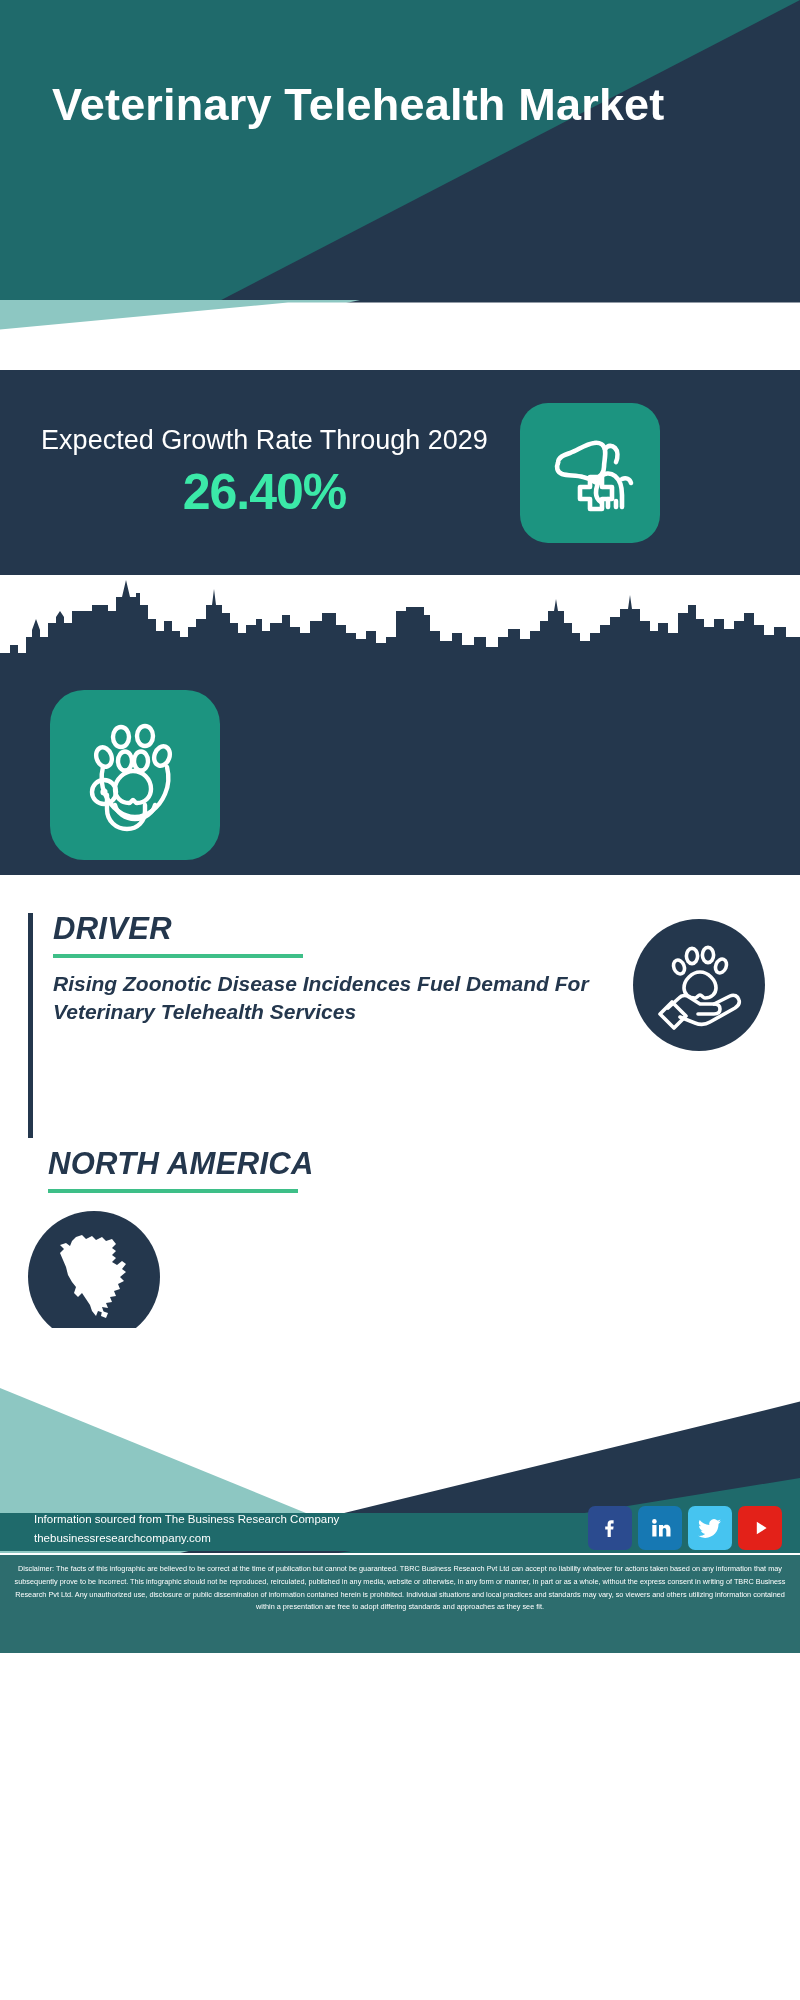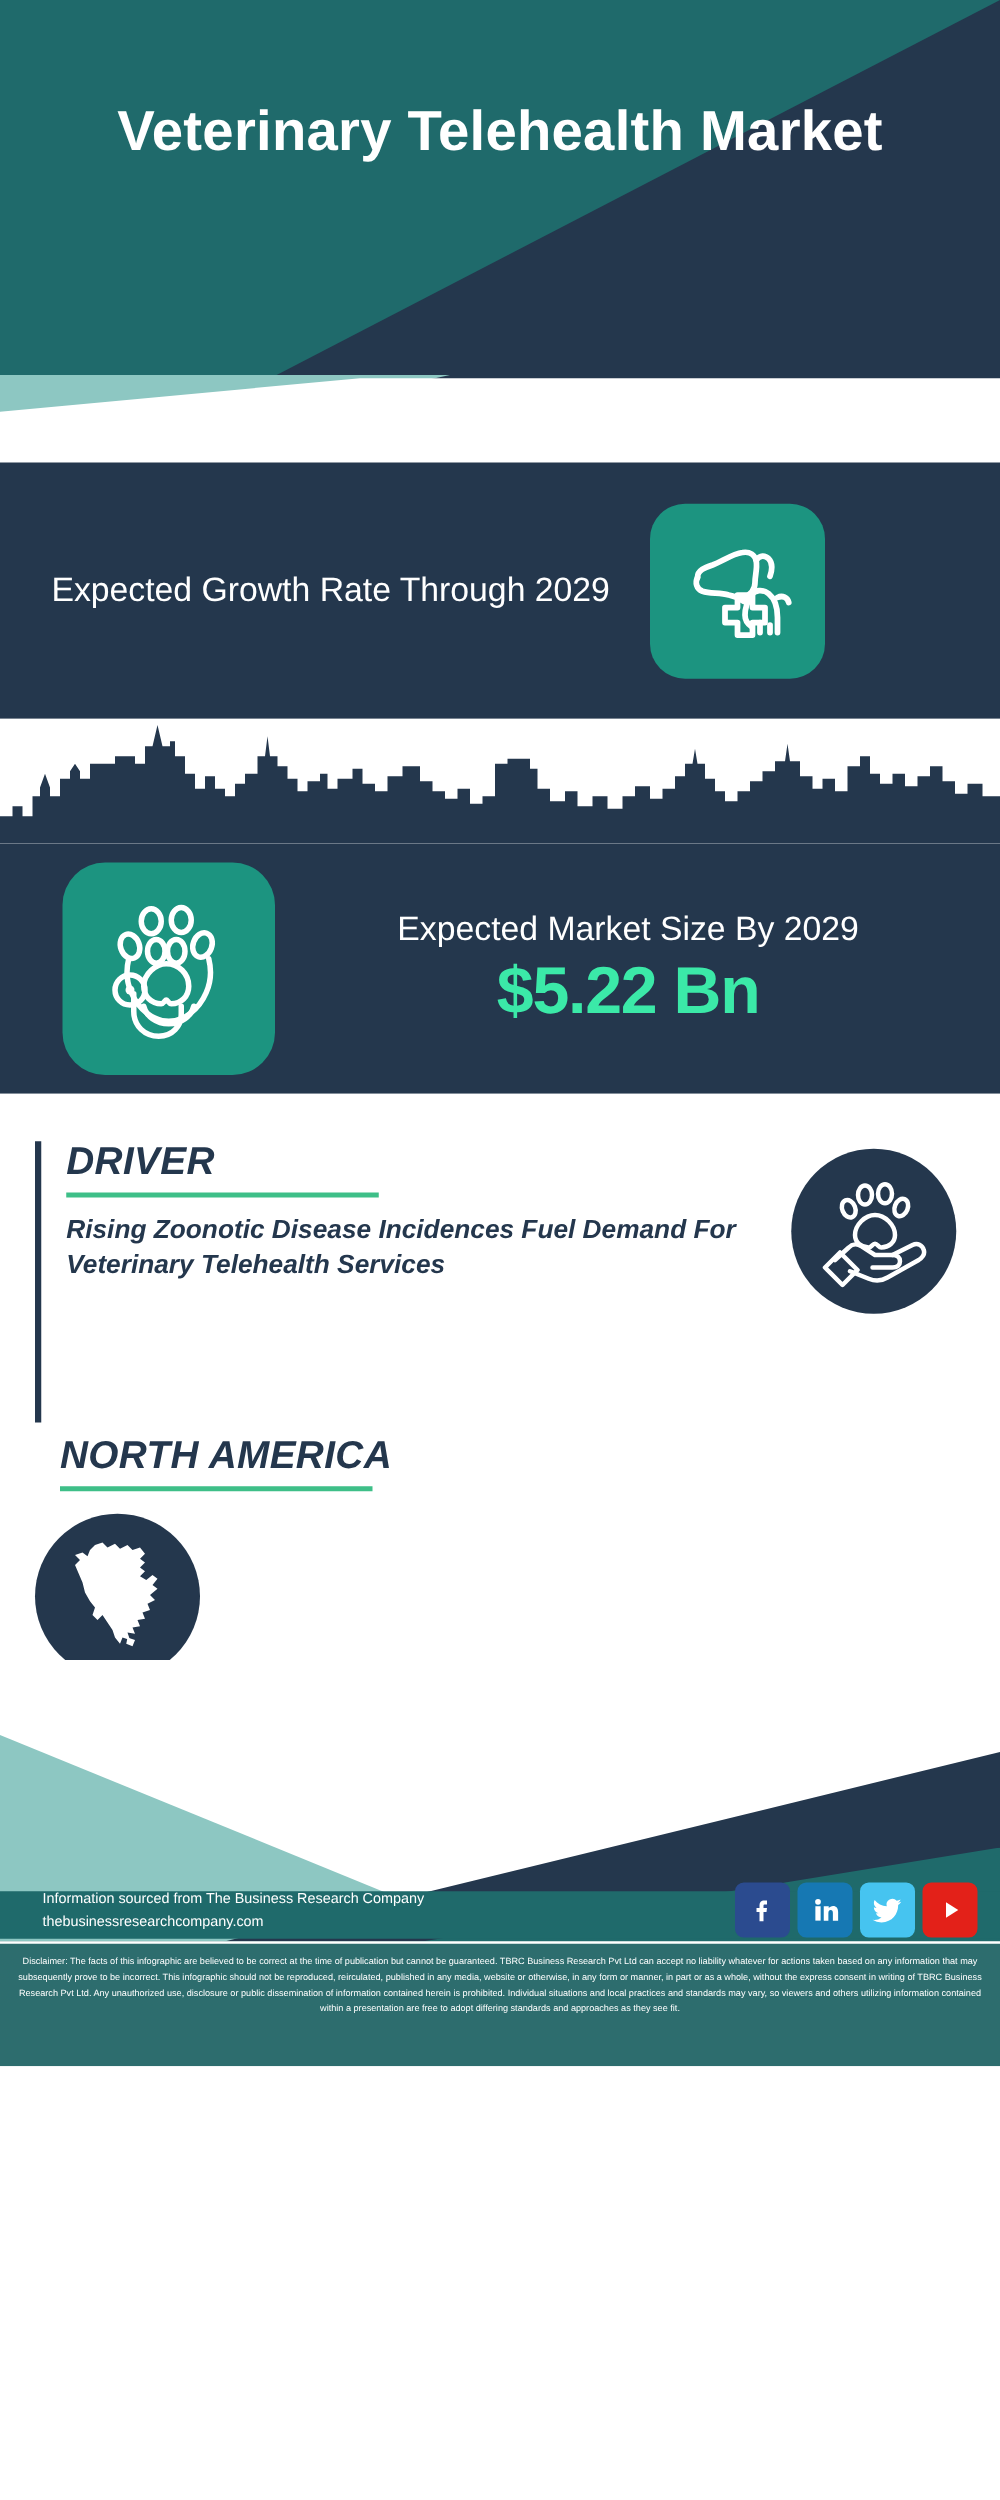--- a/index.html
+++ b/index.html
@@ -14,22 +14,22 @@
   .header {
     position:relative; width:800px; height:340px;
     background:#1F6A6B; overflow:hidden;
   }
   .header-diag {
     position:absolute; inset:0;
     background:#24374D;
     clip-path: polygon(100% 0, 100% 100%, 18% 100%, 100% 0);
   }
   .header-title {
-    position:absolute; left:0; right:0; top:80px;
-    text-align:center; color:#ffffff;
+    position:absolute; left:12px; right:0; top:80px;
+    text-align:left; color:#ffffff;
     font-size:45px; font-weight:bold; line-height:1.12;
     letter-spacing:0.2px; padding:0 40px; z-index:3;
   }
   .header-lightteal {
     position:absolute; left:0; bottom:-38px; width:360px; height:78px;
     background:#8DC7C2;
     clip-path: polygon(0 0, 100% 0, 0 100%);
     z-index:2;
   }
   .header-whitewedge {
@@ -153,20 +153,21 @@
   <div class="header-title">Veterinary Telehealth Market</div>
   <div class="header-lightteal"></div>
   <div class="header-whitewedge"></div>
 </div>
 
 <div class="white-band"></div>
 
 <div class="growth">
   <div class="growth-text">
     <div class="growth-label">Expected Growth Rate Through 2029</div>
+    <div class="growth-value">26.40%</div>
   </div>
   <div class="icon-tile">
     <span>
       <svg width="104" height="104" viewBox="0 0 104 104" fill="none" stroke="#ffffff" stroke-width="4.6" stroke-linecap="round" stroke-linejoin="round">
         <path d="M20 44 C20 38 26 36 32 34 C40 31 48 25 56 24 C62 23 66 26 67 31 C68 37 66 42 66 48 C66 54 62 58 57 60"></path>
         <path d="M20 44 C18 48 19 53 24 55 C30 57 38 56 45 58 C50 59 54 61 57 63"></path>
         <path d="M67 30 C70 26 74 26 77 29 C80 32 80 38 78 43"></path>
         <path d="M63 58 C66 54 72 53 77 57 C82 61 84 68 84 76 L84 88"></path>
         <path d="M63 58 C60 63 58 68 58 74 C58 78 60 81 63 83"></path>
         <path d="M70 88 L70 80"></path>
@@ -196,24 +197,20 @@
           <ellipse cx="70" cy="52" rx="7" ry="9.5"></ellipse>
           <path d="M62 62 C54 62 44 70 44 80 C44 88 50 94 58 94 C60 94 61 91 62 91 C63 91 64 94 66 94 C74 94 80 88 80 80 C80 70 72 62 62 62 Z"></path>
           <path d="M32 58 C30 66 30 76 34 85 C40 99 52 108 64 108 C76 108 88 99 94 85 C98 76 98 66 96 58"></path>
           <path d="M44 96 C46 104 54 110 64 110 C74 110 82 104 84 96"></path>
           <path d="M36 86 L36 100 C36 112 45 120 56 120 C67 120 74 112 74 102 L74 96"></path>
           <circle cx="33" cy="83" r="12"></circle>
           <circle cx="33" cy="83" r="3.6" fill="#ffffff" stroke="none"></circle>
         </svg>
       </span>
     </div>
-    <div class="market-text">
-      <div class="market-label">Expected Market Size By 2029</div>
-      <div class="market-value">$5.22 Bn</div>
-    </div>
   </div>
 </div>
 
 <div class="cards">
 
   <div class="card card1">
     <div class="card-bar"></div>
     <div class="card-body">
       <div class="card-heading">DRIVER</div>
       <div class="card-rule"></div>

